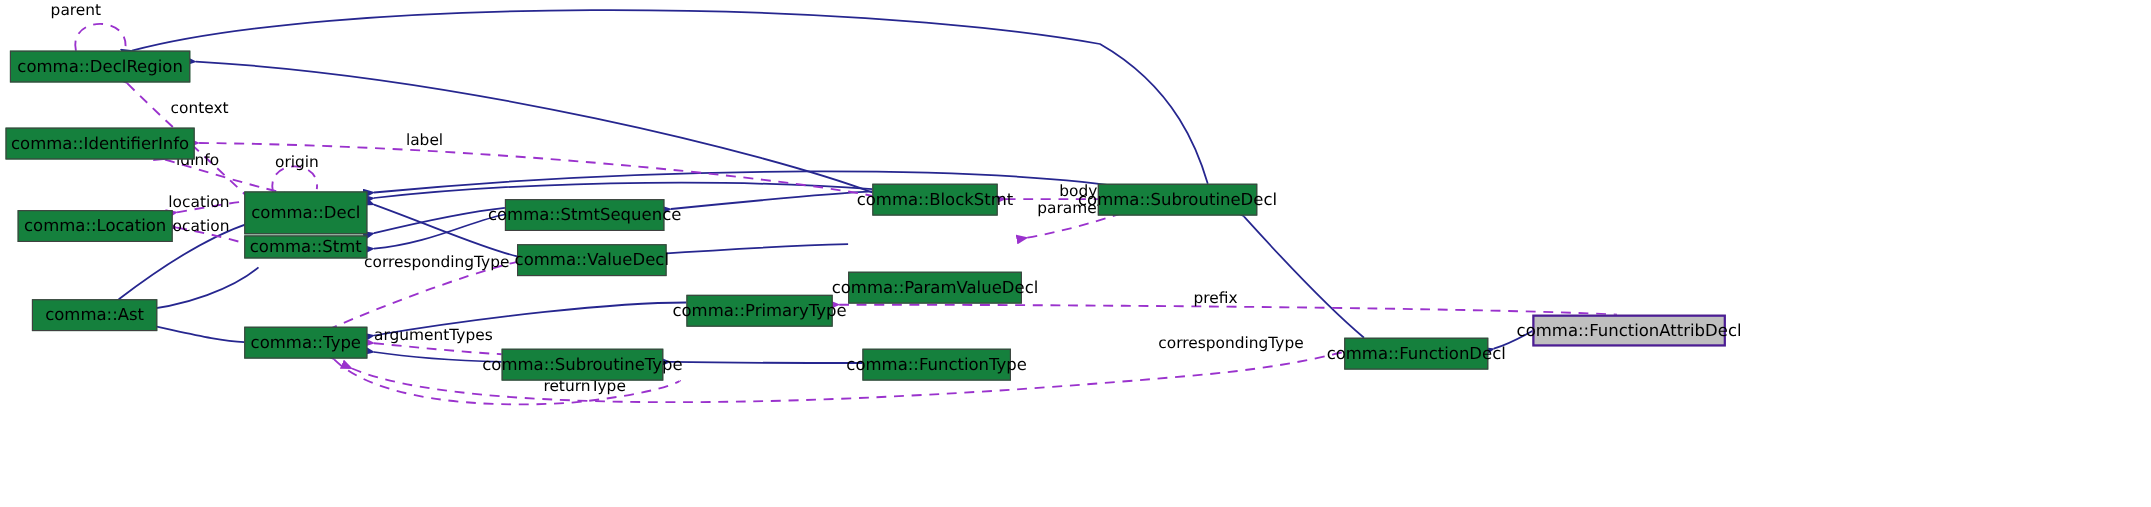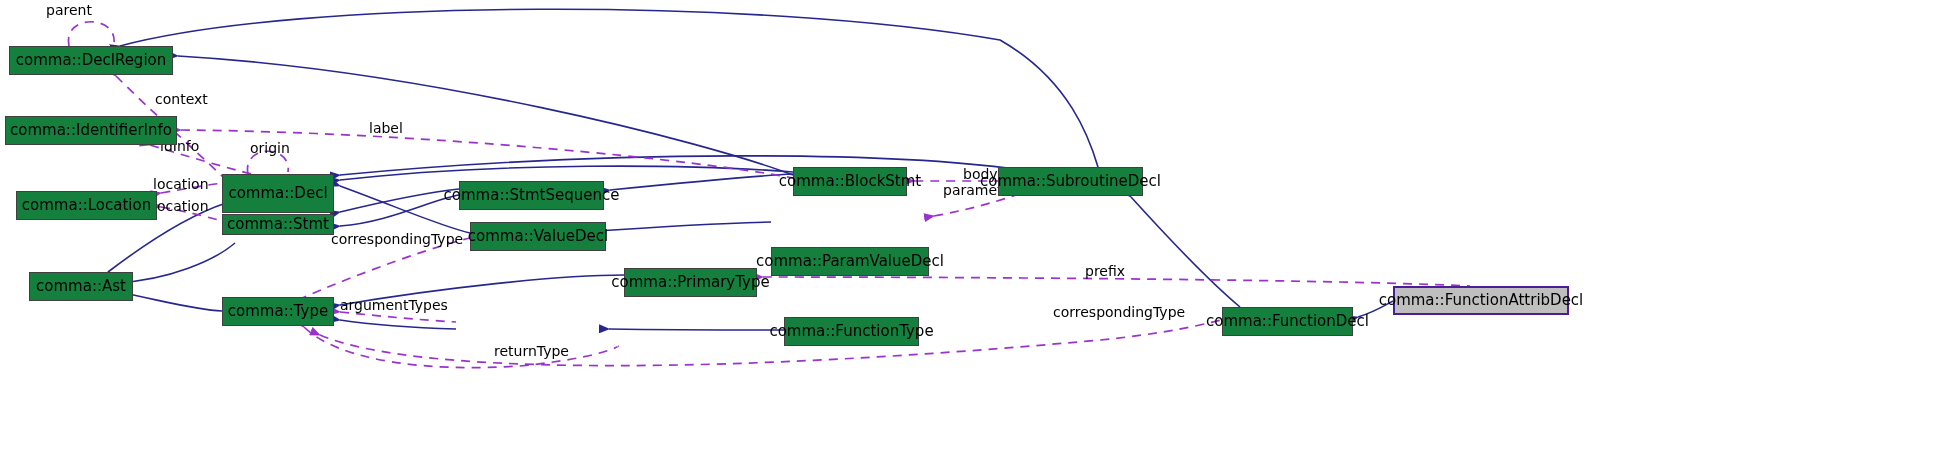--- a/index.html
+++ b/index.html
@@ -137,34 +137,35 @@
       <path d="M320,335 C 420,378 750,372 1100,340 C 1180,332 1210,322 1222,320" marker-start="url(#arrow-usage)"></path>
     </g>
   </svg>
 
   <div class="node" style="left:9px;top:46px;width:164px;height:29px;">comma::DeclRegion</div>
 
   <div class="node" style="left:5px;top:116px;width:172px;height:29px;">comma::IdentifierInfo</div>
 
   <div class="node" style="left:16px;top:191px;width:141px;height:29px;">comma::Location</div>
 
-  <div class="node" style="left:29px;top:272px;width:104px;height:29px;">comma::Ast</div>
+  <div class="node" style="left:29px;top:272px;width:114px;height:29px;">comma::Ast</div>
 
   <div class="node" style="left:222px;top:174px;width:112px;height:39px;">comma::Decl</div>
 
   <div class="node" style="left:222px;top:214px;width:112px;height:21px;">comma::Stmt</div>
 
   <div class="node" style="left:222px;top:297px;width:112px;height:29px;">comma::Type</div>
 
   <div class="node" style="left:459px;top:181px;width:145px;height:29px;">comma::StmtSequence</div>
 
   <div class="node" style="left:470px;top:222px;width:136px;height:29px;">comma::ValueDecl</div>
 
   <div class="node" style="left:624px;top:268px;width:133px;height:29px;">comma::PrimaryType</div>
 
+  <div class="node" style="left:456px;top:317px;width:147px;height:29px;">comma::SubroutineType</div>
 
   <div class="node" style="left:793px;top:167px;width:114px;height:29px;">comma::BlockStmt</div>
 
   <div class="node" style="left:771px;top:211px;width:158px;height:29px;margin-top:36px;">comma::ParamValueDecl</div>
 
   <div class="node" style="left:784px;top:317px;width:135px;height:29px;">comma::FunctionType</div>
 
   <div class="node" style="left:998px;top:167px;width:145px;height:29px;">comma::SubroutineDecl</div>
 
   <div class="node" style="left:1222px;top:307px;width:131px;height:29px;">comma::FunctionDecl</div>

